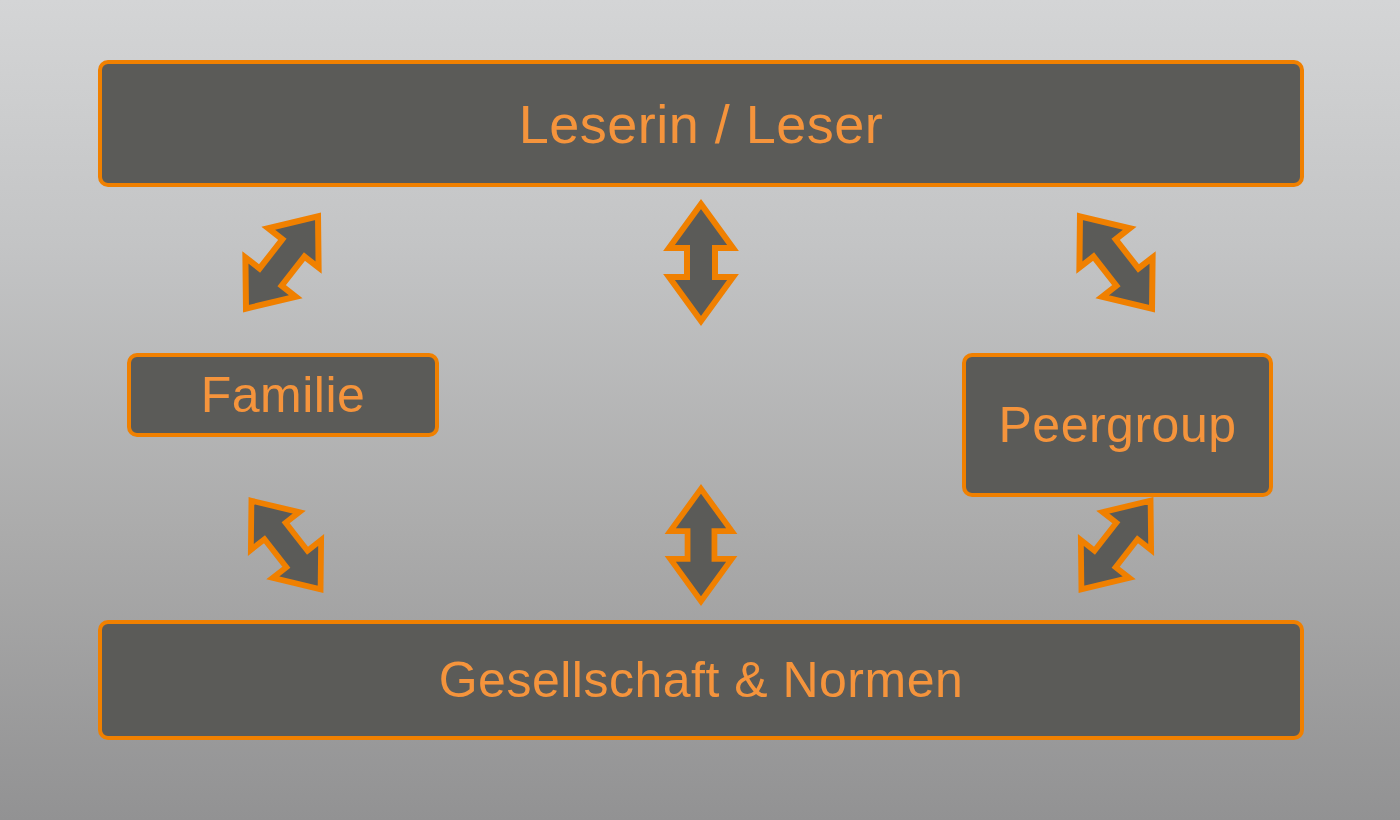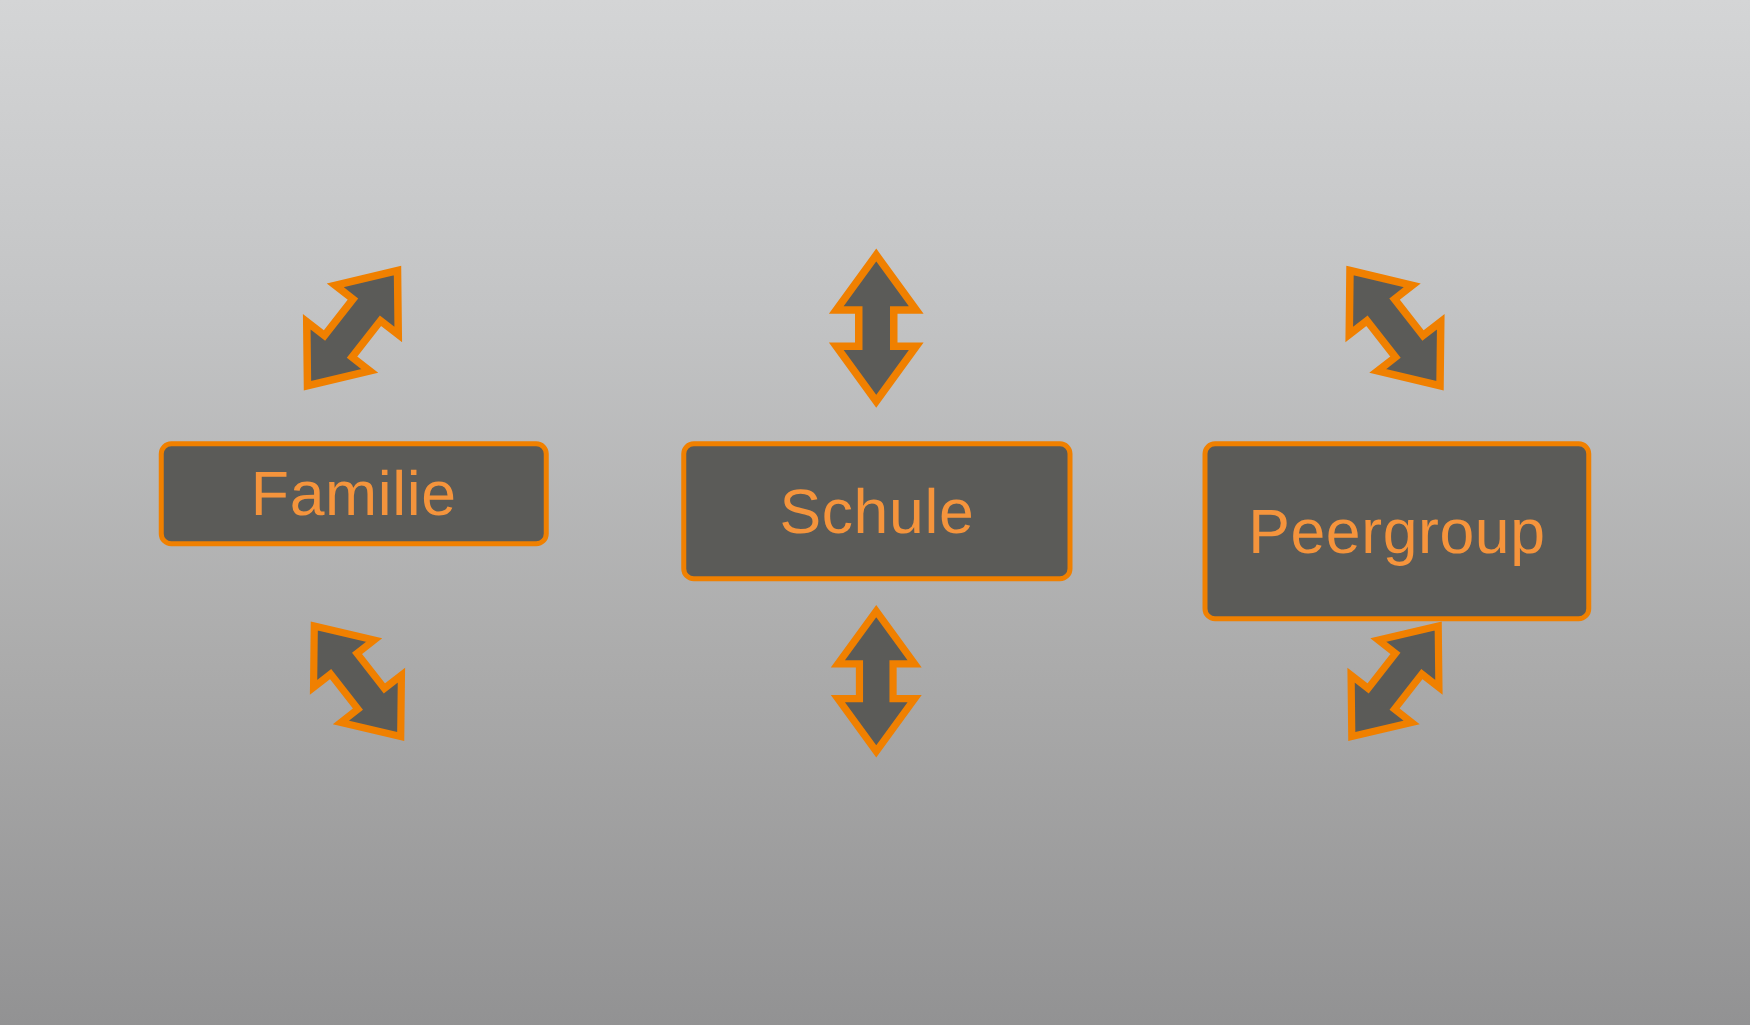--- a/index.html
+++ b/index.html
@@ -88,20 +88,23 @@
   
   #arrow-family-society { left: 232px; top: 485px; }
   #arrow-school-society { left: 655px; top: 485px; }
   #arrow-peer-society   { left: 1062px; top: 485px; }
 </style>
 </head>
 <body>
 
 <div id="canvas">
 
+  <div class="node-box" id="node-reader">
+    <span class="node-label">Leserin / Leser</span>
+  </div>
 
   <div class="arrow" id="arrow-reader-family">
     <svg width="108" height="125" viewBox="0 0 108 125">
       <g transform="rotate(38 54 62.5)">
         <path d="M54 4 L86 44 L68 44 L68 81 L86 81 L54 121 L22 81 L40 81 L40 44 L22 44 Z" fill="#5b5b58" stroke="#f08000" stroke-width="6" stroke-linejoin="miter"></path>
       </g>
     </svg>
   </div>
 
   <div class="arrow" id="arrow-reader-school">
@@ -115,23 +118,20 @@
       <g transform="rotate(-38 54 62.5)">
         <path d="M54 4 L86 44 L68 44 L68 81 L86 81 L54 121 L22 81 L40 81 L40 44 L22 44 Z" fill="#5b5b58" stroke="#f08000" stroke-width="6" stroke-linejoin="miter"></path>
       </g>
     </svg>
   </div>
 
   <div class="node-box" id="node-family">
     <span class="node-label">Familie</span>
   </div>
 
-  <div class="node-box" id="node-school">
-    <span class="node-label">Schule</span>
-  </div>
 
   <div class="node-box" id="node-peergroup">
     <span class="node-label">Peergroup</span>
   </div>
 
   <div class="arrow" id="arrow-family-society">
     <svg width="108" height="120" viewBox="0 0 108 125">
       <g transform="rotate(-38 54 62.5)">
         <path d="M54 4 L86 44 L68 44 L68 81 L86 81 L54 121 L22 81 L40 81 L40 44 L22 44 Z" fill="#5b5b58" stroke="#f08000" stroke-width="6" stroke-linejoin="miter"></path>
       </g>
@@ -145,14 +145,17 @@
   </div>
 
   <div class="arrow" id="arrow-peer-society">
     <svg width="108" height="120" viewBox="0 0 108 125">
       <g transform="rotate(38 54 62.5)">
         <path d="M54 4 L86 44 L68 44 L68 81 L86 81 L54 121 L22 81 L40 81 L40 44 L22 44 Z" fill="#5b5b58" stroke="#f08000" stroke-width="6" stroke-linejoin="miter"></path>
       </g>
     </svg>
   </div>
 
+  <div class="node-box" id="node-society">
+    <span class="node-label">Gesellschaft &amp; Normen</span>
+  </div>
 
 </div>
 
 </body></html>

